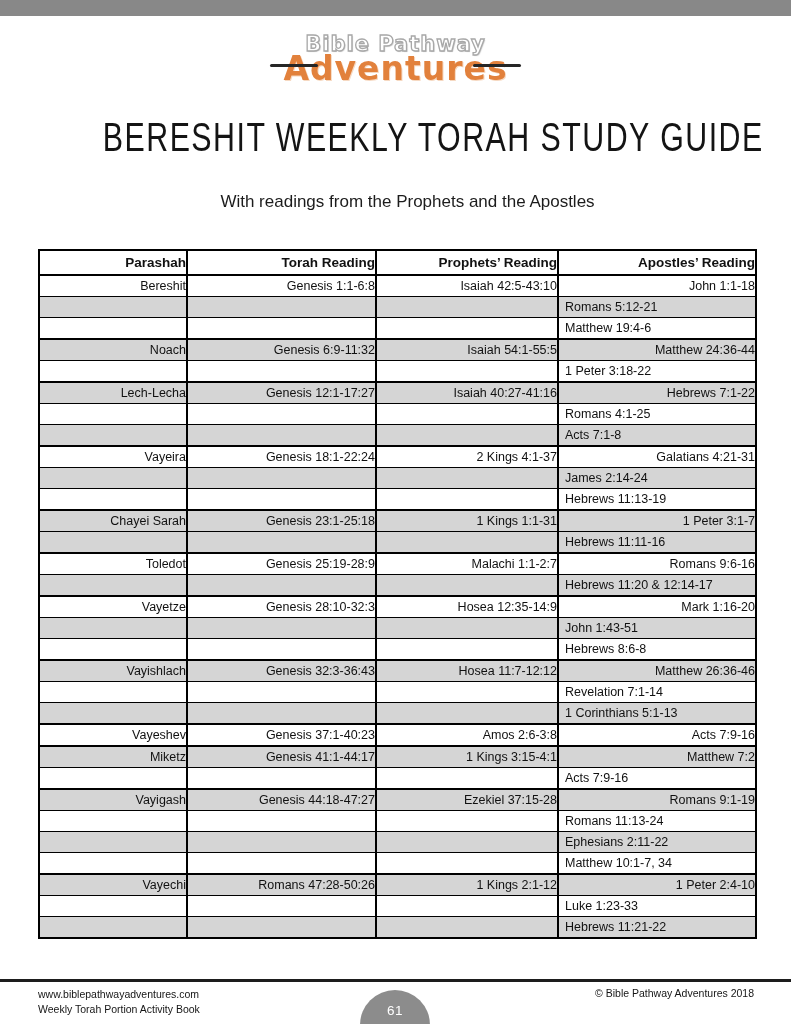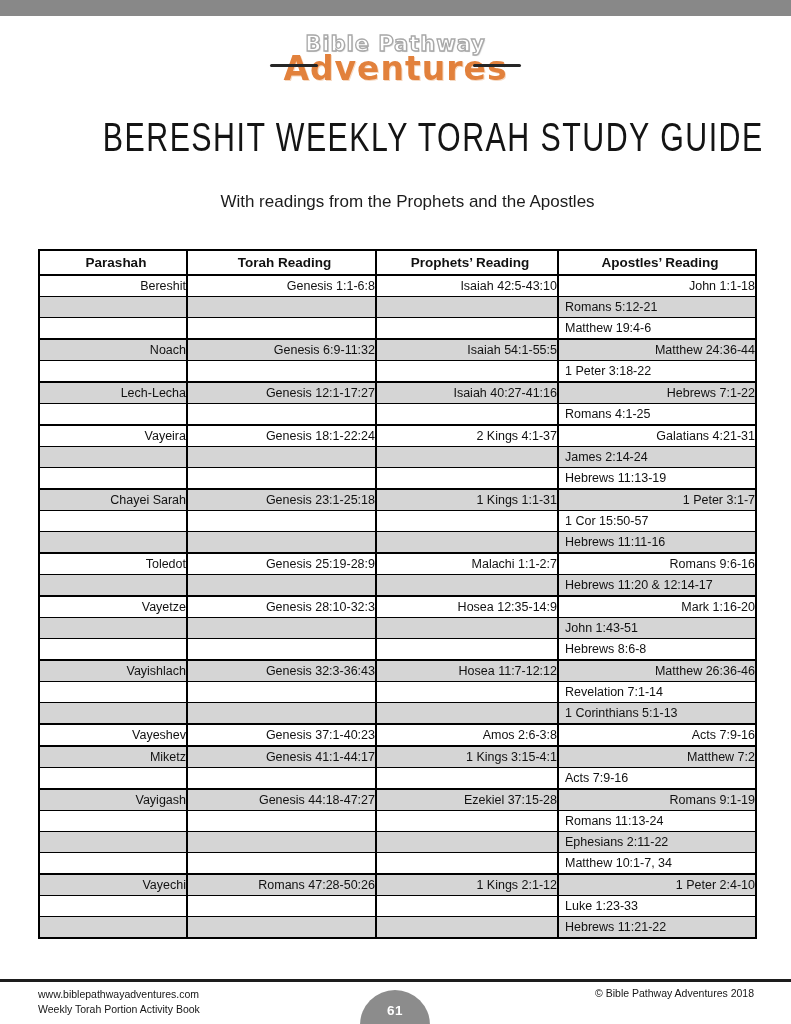--- a/index.html
+++ b/index.html
@@ -63,21 +63,21 @@
     border-left:2px solid #000;
     border-right:2px solid #000;
     border-top:1px solid #000;
     border-bottom:1px solid #000;
     padding:0 0 0 6px;
     overflow:hidden; white-space:nowrap;
     vertical-align:middle;
   }
   table.guide th {
     height:23px;
-    font-size:13.5px; font-weight:bold; text-align:center;
+    font-size:13.5px; font-weight:bold; text-align:right;
     border-top:2px solid #000;
     border-bottom:2px solid #000;
     background:#fff;
   }
   table.guide td { height:20px; font-size:12.5px; background:#fff; }
   table.guide tr.shaded td { background:var(--row-gray,#d5d5d5); }
   table.guide tr.group-start td { border-top:2px solid #000;text-align:right; }
   table.guide tr:last-child td { border-bottom:2px solid #000; }
 
   
@@ -85,21 +85,21 @@
   .footer-left { position:absolute; top:971px; left:38px; font-size:10.5px; line-height:15px; color:#151515; }
   .footer-right { position:absolute; top:971px; right:37px; font-size:10.5px; color:#151515; text-align:center; }
   .page-badge {
     position:absolute; top:974px; left:360px;
     width:70px; height:70px; border-radius:50%;
     background:var(--circle-gray,#8c8c8c);
     text-align:center;
   }
   .page-badge .num {
     display:block; padding-top:13px;
-    color:#ffffff; font-size:13.5px; font-weight:bold; letter-spacing:0.5px;
+    color:#ffffff; font-size:13.5px; font-weight:normal; letter-spacing:0.5px;
   }
 </style>
 </head>
 <body>
 
 <div class="page" style="--orange: #e2813c; --row-gray: #d5d5d5; --circle-gray: #8c8c8c;">
 
   <div class="logo-wrap">
     <div class="logo-line1">Bible Pathway</div>
     <div class="logo-line2">Adventures</div>
@@ -161,20 +161,26 @@
           <td>Genesis 12:1-17:27</td>
           <td>Isaiah 40:27-41:16</td>
           <td>Hebrews 7:1-22</td>
         </tr>
         <tr class="">
           <td></td>
           <td></td>
           <td></td>
           <td>Romans 4:1-25</td>
         </tr>
+        <tr class="shaded">
+          <td></td>
+          <td></td>
+          <td></td>
+          <td>Acts 7:1-8</td>
+        </tr>
         <tr class="group-start">
           <td>Vayeira</td>
           <td>Genesis 18:1-22:24</td>
           <td>2 Kings 4:1-37</td>
           <td>Galatians 4:21-31</td>
         </tr>
         <tr class="shaded">
           <td></td>
           <td></td>
           <td></td>
@@ -184,26 +190,20 @@
           <td></td>
           <td></td>
           <td></td>
           <td>Hebrews 11:13-19</td>
         </tr>
         <tr class="shaded group-start">
           <td>Chayei Sarah</td>
           <td>Genesis 23:1-25:18</td>
           <td>1 Kings 1:1-31</td>
           <td>1 Peter 3:1-7</td>
-        </tr>
-        <tr class="">
-          <td></td>
-          <td></td>
-          <td></td>
-          <td>1 Cor 15:50-57</td>
         </tr>
         <tr class="shaded">
           <td></td>
           <td></td>
           <td></td>
           <td>Hebrews 11:11-16</td>
         </tr>
         <tr class="group-start">
           <td>Toledot</td>
           <td>Genesis 25:19-28:9</td>

